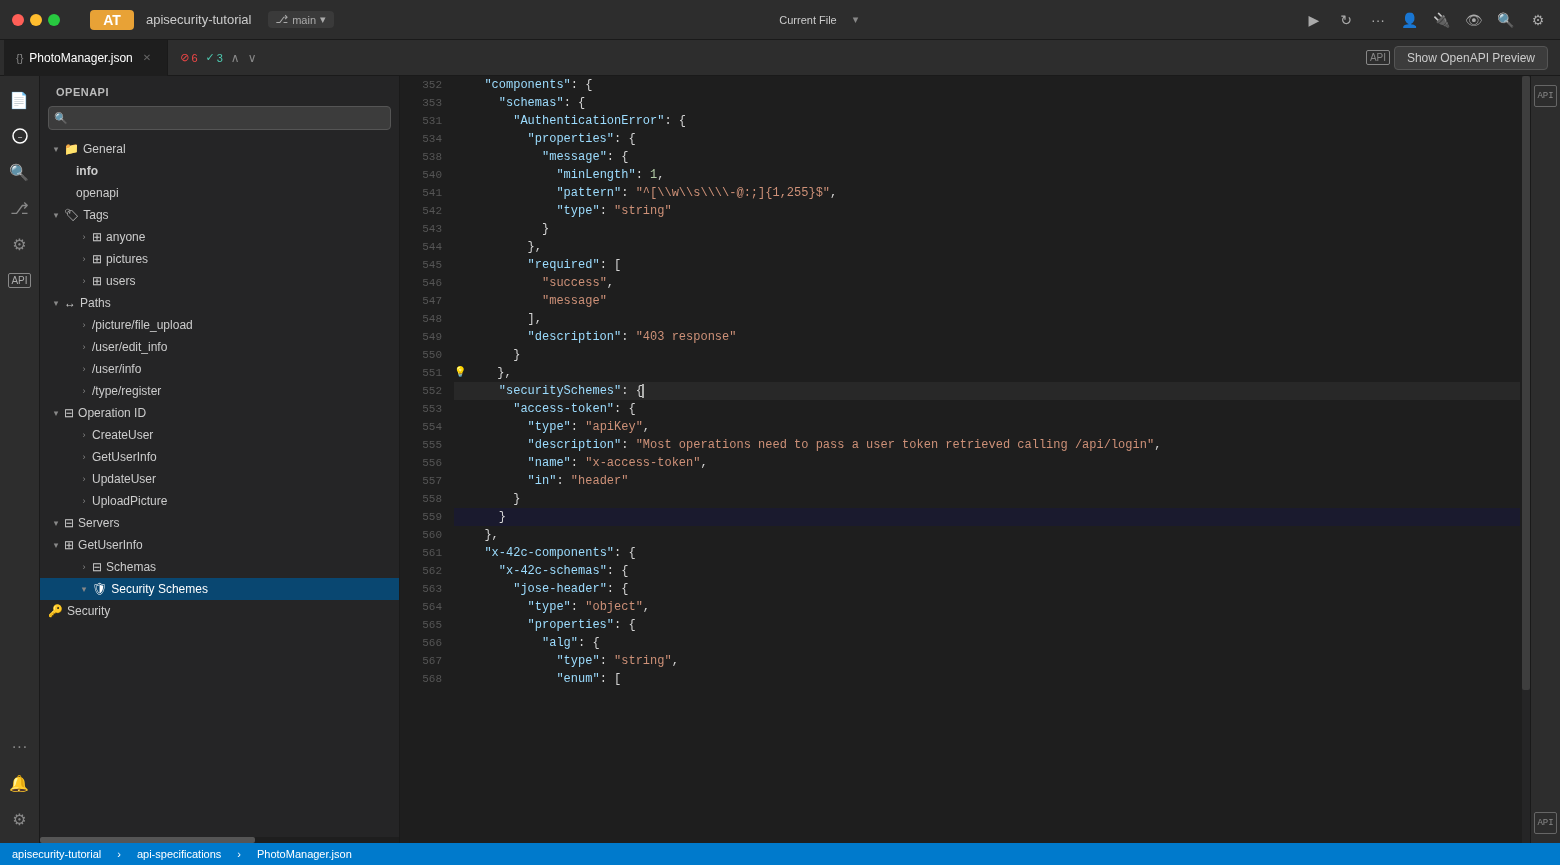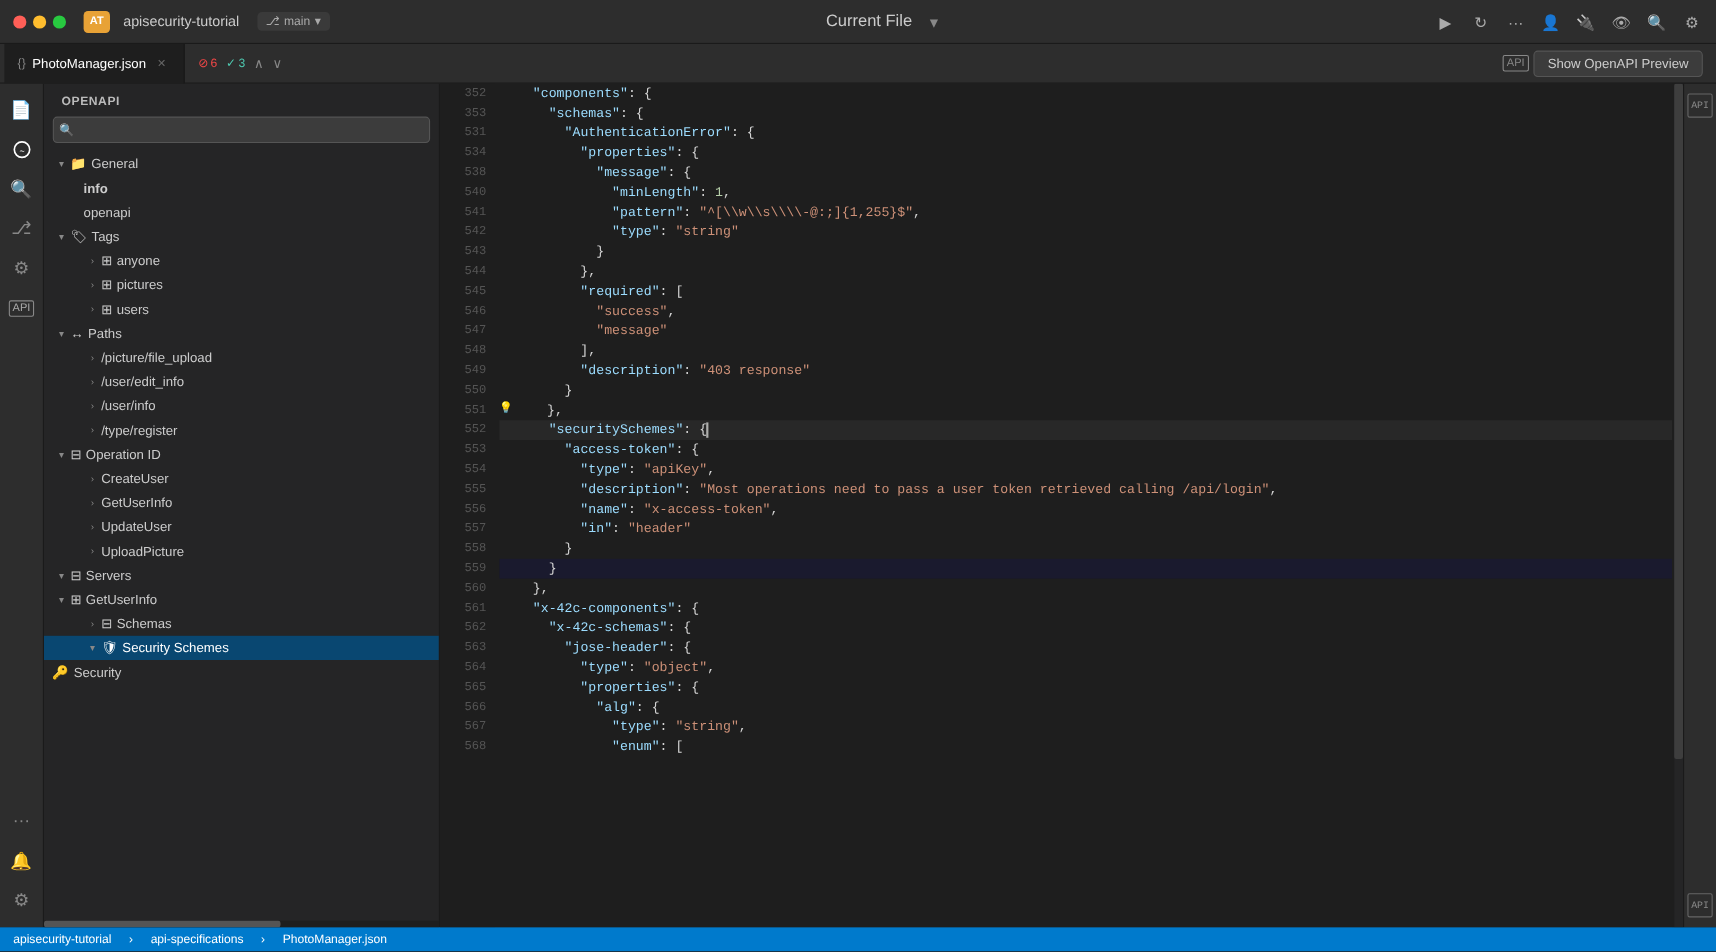--- a/index.html
+++ b/index.html
@@ -14,24 +14,24 @@
       padding: 0 12px;
       gap: 8px;
       flex-shrink: 0;
       border-bottom: 1px solid #1a1a1a;
     }
     .traffic-lights { display: flex; gap: 6px; align-items: center; }
     .traffic-light { width: 12px; height: 12px; border-radius: 50%; cursor: pointer; }
     .tl-red { background: #ff5f57; }
     .tl-yellow { background: #ffbd2e; }
     .tl-green { background: #28c940; }
-    .app-icon { width: 24px; height: 20px; background: #e8a236; border-radius: 4px; display: flex; align-items: center; justify-content: center; font-size: 10px; font-weight: bold; color: white; margin-left: 8px; }
+    .app-icon { width: 44px; height: 20px; background: #e8a236; border-radius: 4px; display: flex; align-items: center; justify-content: center; font-size: 14px; font-weight: bold; color: white; margin-left: 22px; }
     .project-name { color: #ccc; font-size: 13px; margin-left: 4px; }
     .branch-pill { background: #3a3a3a; border-radius: 4px; padding: 2px 8px; font-size: 11px; color: #aaa; display: flex; align-items: center; gap: 4px; margin-left: 8px; }
-    .titlebar-center { flex: 1; display: flex; justify-content: center; align-items: center; gap: 16px; font-size: 15px; color: #ccc; }
+    .titlebar-center { flex: 1; display: flex; justify-content: center; align-items: center; gap: 16px; font-size: 11px; color: #ccc; }
     .titlebar-right { display: flex; align-items: center; gap: 12px; }
     .titlebar-icon { width: 20px; height: 20px; display: flex; align-items: center; justify-content: center; color: #aaa; font-size: 14px; cursor: pointer; }
 
     
     .tabbar {
       height: 36px;
       background: #2d2d2d;
       display: flex;
       align-items: center;
       padding: 0 0 0 4px;

